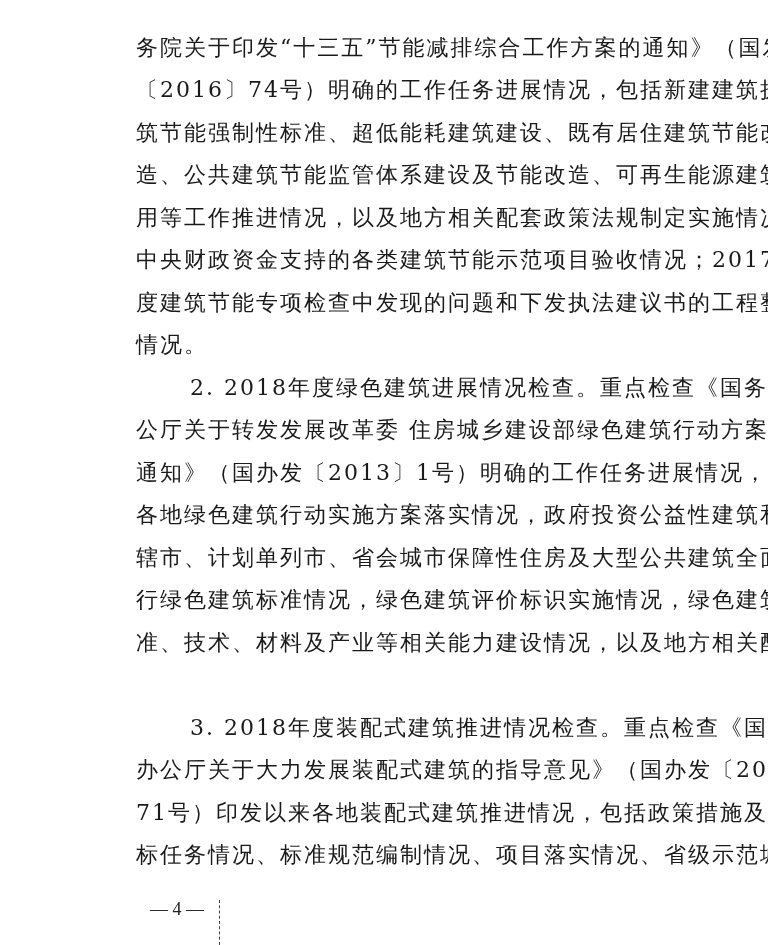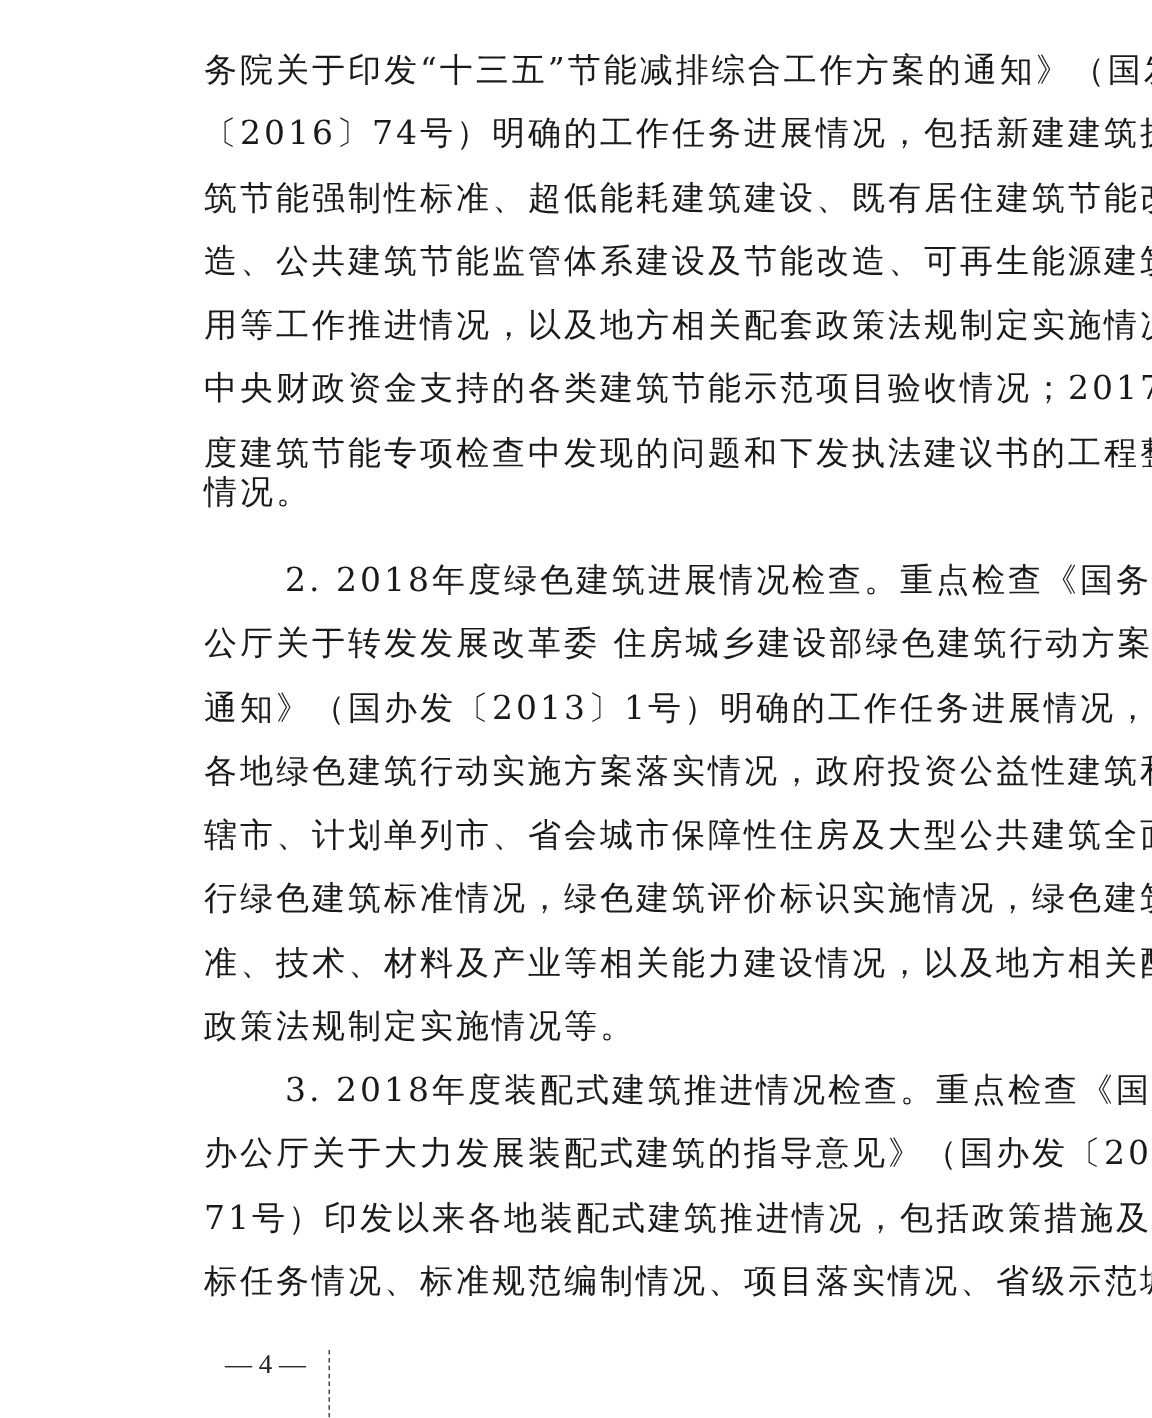--- a/index.html
+++ b/index.html
@@ -32,30 +32,29 @@
 <body>
 
 <div class="page">
   <div class="line" style="top:33px">务院关于印发“十三五”节能减排综合工作方案的通知》（国发</div>
   <div class="line" style="top:75px">〔2016〕74号）明确的工作任务进展情况，包括新建建筑执行建</div>
   <div class="line" style="top:118px">筑节能强制性标准、超低能耗建筑建设、既有居住建筑节能改</div>
   <div class="line" style="top:160px">造、公共建筑节能监管体系建设及节能改造、可再生能源建筑应</div>
   <div class="line" style="top:203px">用等工作推进情况，以及地方相关配套政策法规制定实施情况；</div>
   <div class="line" style="top:245px">中央财政资金支持的各类建筑节能示范项目验收情况；2017年</div>
   <div class="line" style="top:288px">度建筑节能专项检查中发现的问题和下发执法建议书的工程整改</div>
-  <div class="line last" style="top:314px">情况。</div>
+  <div class="line last" style="top:330px">情况。</div>
 
   <div class="line indent" style="top:373px">2. 2018年度绿色建筑进展情况检查。重点检查《国务院办</div>
   <div class="line" style="top:415px">公厅关于转发发展改革委 住房城乡建设部绿色建筑行动方案的</div>
   <div class="line" style="top:458px">通知》（国办发〔2013〕1号）明确的工作任务进展情况，包括</div>
   <div class="line" style="top:500px">各地绿色建筑行动实施方案落实情况，政府投资公益性建筑和直</div>
   <div class="line" style="top:543px">辖市、计划单列市、省会城市保障性住房及大型公共建筑全面执</div>
   <div class="line" style="top:585px">行绿色建筑标准情况，绿色建筑评价标识实施情况，绿色建筑标</div>
   <div class="line" style="top:628px">准、技术、材料及产业等相关能力建设情况，以及地方相关配套</div>
-  <div class="line last" style="top:670px">政策法规制定实施情况等。</div>
 
   <div class="line indent" style="top:713px">3. 2018年度装配式建筑推进情况检查。重点检查《国务院</div>
   <div class="line" style="top:755px">办公厅关于大力发展装配式建筑的指导意见》（国办发〔2016〕</div>
   <div class="line" style="top:798px">71号）印发以来各地装配式建筑推进情况，包括政策措施及目</div>
   <div class="line" style="top:840px">标任务情况、标准规范编制情况、项目落实情况、省级示范城市</div>
 
   <div class="footer">— 4 —</div>
   <div class="fold"></div>
 </div>
 

